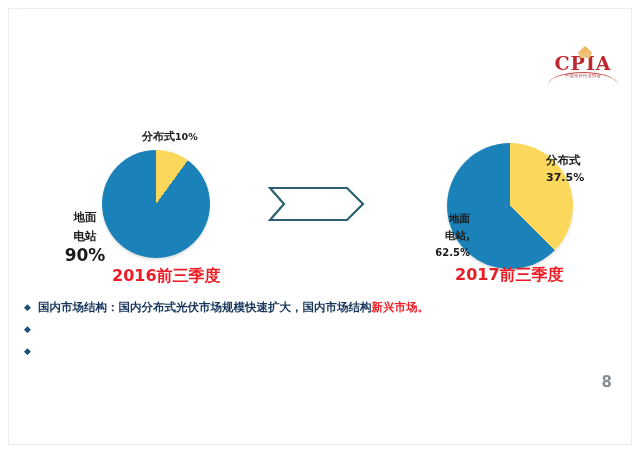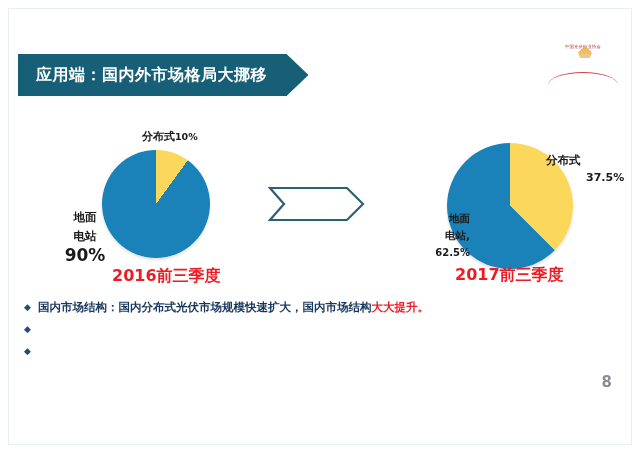--- a/index.html
+++ b/index.html
@@ -139,21 +139,21 @@
     text-align: center;
     width: 58px;
   }
   #lbl-left-side .pct { font-size: 17px; }
 
   #lbl-right-top {
     left: 546px; top: 152px;
     font-size: 11.5px;
     line-height: 17px;
   }
-  #lbl-right-top .pct { font-size: 11px; margin-left: 40px; }
+  #lbl-right-top .pct { font-size: 11px; }
 
   #lbl-right-side {
     left: 412px; top: 210px;
     font-size: 10.5px;
     line-height: 17px;
     text-align: right;
     width: 58px;
   }
   #lbl-right-side .pct { font-size: 10px; }
 
@@ -217,27 +217,24 @@
     font-weight: bold;
   }
 </style>
 </head>
 <body>
 
 <div id="slide">
 
   <div class="frame-border"></div>
 
-  <div id="title-banner">
-    <span id="title-text">应用端：国内外市场格局大挪移</span>
-    <span class="chev-notch"></span>
-  </div>
 
   <div id="logo">
     <div class="logo-flame"></div>
+    <div class="logo-main">CPIA</div>
     <div class="logo-swoosh"></div>
     <div class="logo-sub">中国光伏行业协会</div>
   </div>
 
   <div class="pie-block">
     <div id="pie-left" class="pie pie-shadow" style="background: conic-gradient(rgb(251, 215, 91) 0deg, rgb(251, 215, 91) 36deg, rgb(26, 130, 184) 36deg, rgb(26, 130, 184) 360deg);"></div>
 
     <div class="lbl" id="lbl-left-top">
       <span>分布式</span><span class="pct">10%</span>
     </div>
@@ -272,21 +269,21 @@
       <div>电站,</div>
       <div class="pct">62.5%</div>
     </div>
 
     <div class="caption" id="cap-right">2017前三季度</div>
   </div>
 
   <div id="bullets">
       <div class="bullet-row">
         <span class="bullet-mark">◆</span>
-        <span class="bullet-text"><span>国内市场结构：国内分布式光伏市场规模快速扩大，国内市场结构</span><span class="red">大大提升。</span></span>
+        <span class="bullet-text"><span>国内市场结构：国内分布式光伏市场规模快速扩大，国内市场结构</span><span class="red">新兴市场。</span></span>
       </div>
       <div class="bullet-row">
         <span class="bullet-mark">◆</span>
       </div>
       <div class="bullet-row">
         <span class="bullet-mark">◆</span>
       </div>
     </div>
 
   <div id="page-num">8</div>

